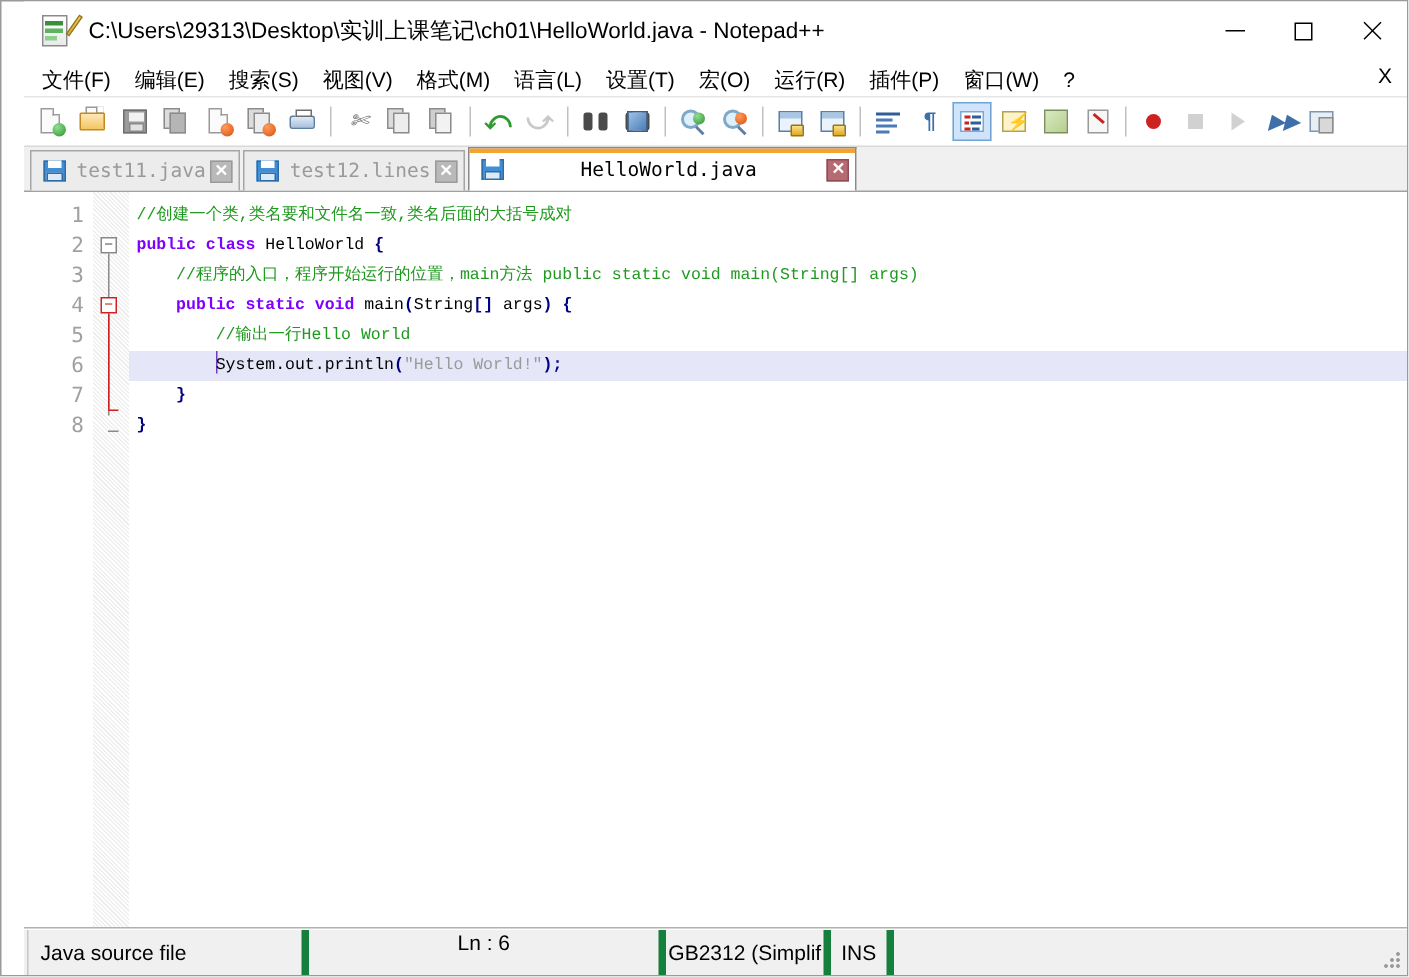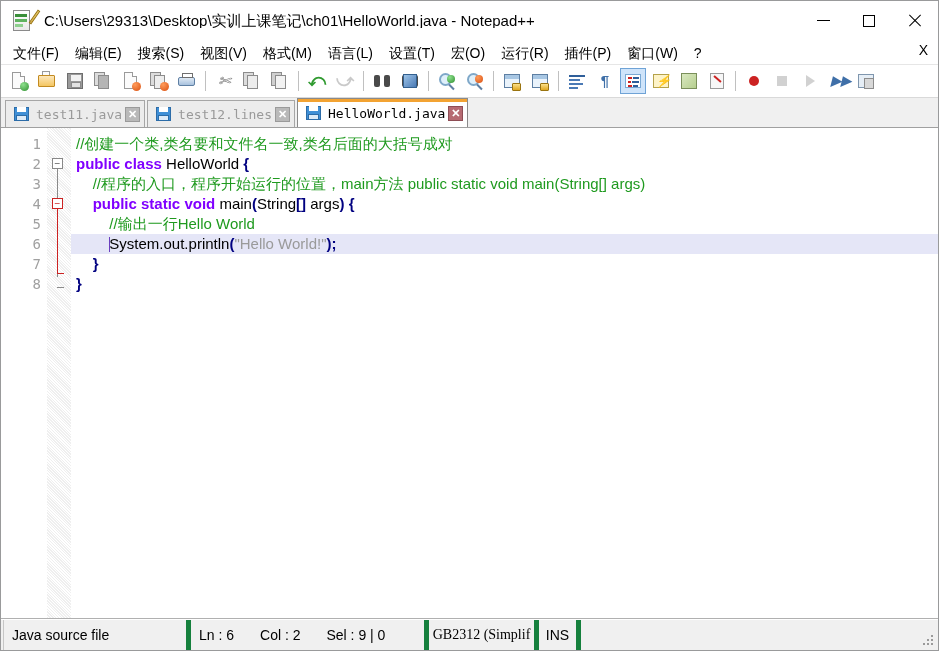--- a/index.html
+++ b/index.html
@@ -9,20 +9,21 @@
     background:#ffffff;
     -webkit-font-smoothing:antialiased;
   }
   .window{
     width:939px;height:651px;
     box-sizing:border-box;
     border:1px solid #999a9b;
     background:#ffffff;
     display:flex;flex-direction:column;
     position:relative;
+    padding-left:15px;
   }
 
   
   .titlebar{
     height:39px;min-height:39px;
     background:#ffffff;
     display:flex;align-items:center;
     position:relative;
   }
   .app-icon{
@@ -146,20 +147,21 @@
     display:flex;align-items:center;
     padding:0 4px 0 8px;margin-right:2px;
     border:1px solid #a6a6a6;border-bottom:none;
     background:#ececec;position:relative;cursor:default;
     font-family:"DejaVu Sans Mono","Liberation Mono",monospace;
     font-size:13px;color:#9a9a9a;
   }
   .tab.active{
     background:#ffffff;color:#000000;height:29px;
     border-color:#8a8a8a;
+    gap:44px;
   }
   .tab .toporange{
     position:absolute;left:0;right:0;top:0;height:3px;background:#f3a332;
   }
   .tab-save{
     width:15px;height:14px;margin-right:7px;position:relative;flex:0 0 auto;
   }
   .tab-save .b{position:absolute;inset:0;background:#3f8fd6;border:1px solid #2c6ca8;box-sizing:border-box;}
   .tab-save .w{position:absolute;left:3px;top:0px;width:9px;height:5px;background:#ffffff;}
   .tab-save .s{position:absolute;left:2px;bottom:0px;width:11px;height:6px;background:#dceaf7;border:1px solid #2c6ca8;box-sizing:border-box;}
@@ -188,22 +190,22 @@
     font-size:14px;line-height:20px;color:#a0a0a0;
   }
   .foldmargin{
     width:24px;flex:0 0 auto;
     background:repeating-linear-gradient(45deg,#efefef 0 1px,#ffffff 1px 2px);
     position:relative;
   }
   .codearea{
     flex:1 1 auto;position:relative;overflow:hidden;
     padding-top:6px;
-    font-family:Liberation Sans, sans-serif;
-    font-size:15px;line-height:20px;white-space:pre;
+    font-family:Liberation Mono, monospace;
+    font-size:11px;line-height:20px;white-space:pre;
   }
   .code-line{height:20px;padding-left:5px;}
   .code-line.cur{background:#e5e6f7;}
   .k{color:#8000ff;font-weight:bold;}     
   .cm{color:#1f9a1f;}                      
   .id{color:#000000;}                      
   .op{color:#000080;font-weight:bold;}     
   .st{color:#9a9a9a;}
   .caret{
     display:inline-block;width:1px;height:15px;background:#6a3fbf;
@@ -228,23 +230,23 @@
     font-size:14px;color:#000;
   }
   .sb{
     display:flex;align-items:center;
     border-right:5px solid #15803d;
     padding:0 8px;box-sizing:border-box;white-space:nowrap;overflow:hidden;
   }
   .sb.first{border-left:1px solid #c6c6c6;margin-left:2px;}
   .sb-doc{width:188px;}
   .sb-len{width:230px;display:flex;gap:34px;}
-  .sb-pos{width:238px;display:flex;gap:26px;}
+  .sb-pos{width:238px;display:flex;gap:26px;flex-direction:column;}
   .sb-eol{width:104px;justify-content:center;}
-  .sb-enc{width:110px;justify-content:center;font-family:Liberation Serif, serif;}
+  .sb-enc{width:110px;justify-content:center;}
   .sb-ins{width:42px;justify-content:center;}
   .grip{
     flex:1 1 auto;position:relative;
   }
   .grip:after{
     content:"";position:absolute;right:4px;bottom:4px;width:12px;height:12px;
     background:
       radial-gradient(circle at 2px 10px,#9a9a9a 1px,transparent 1.5px),
       radial-gradient(circle at 6px 10px,#9a9a9a 1px,transparent 1.5px),
       radial-gradient(circle at 10px 10px,#9a9a9a 1px,transparent 1.5px),

